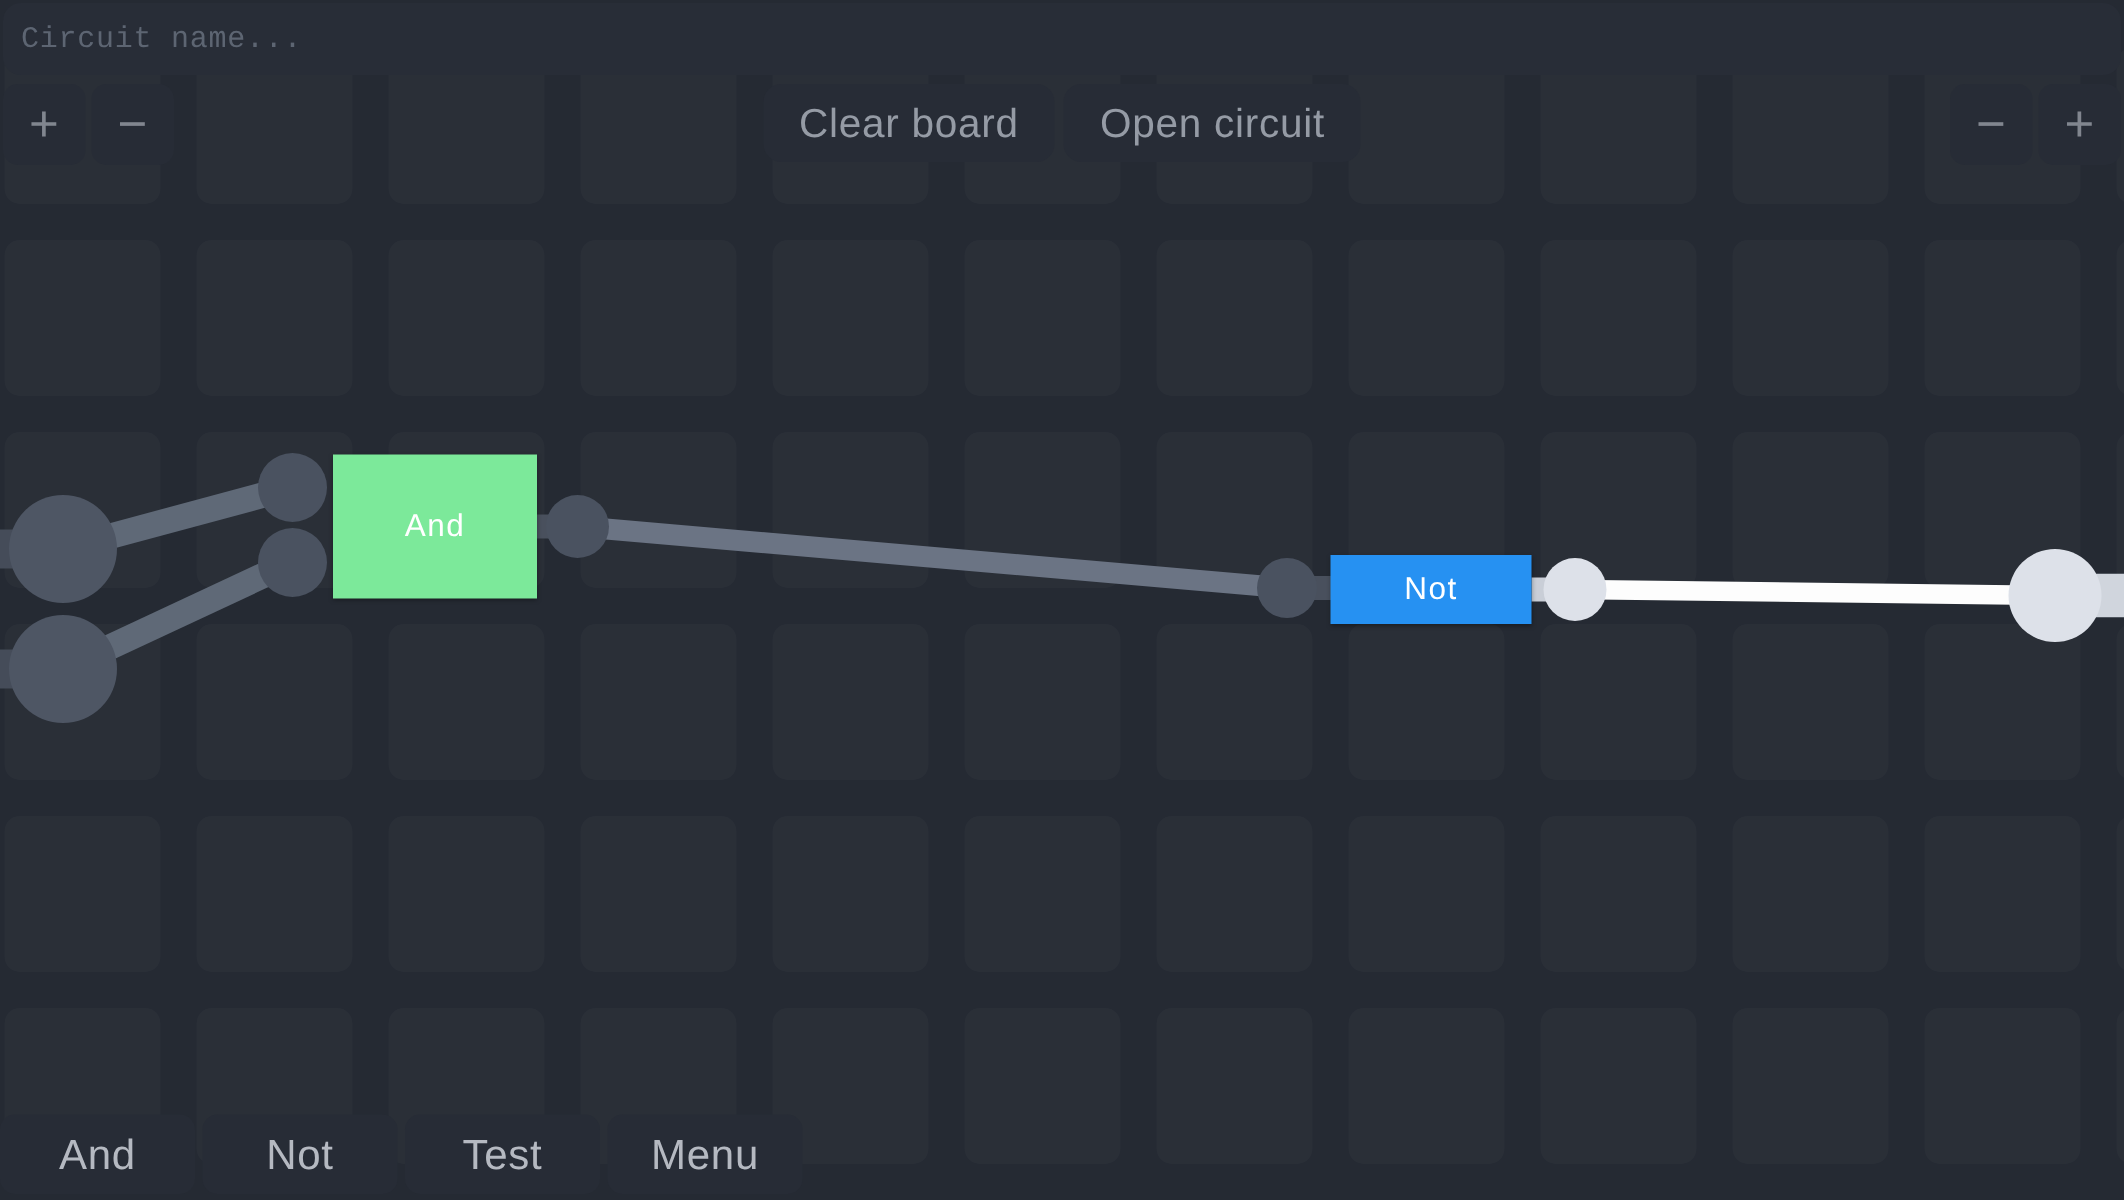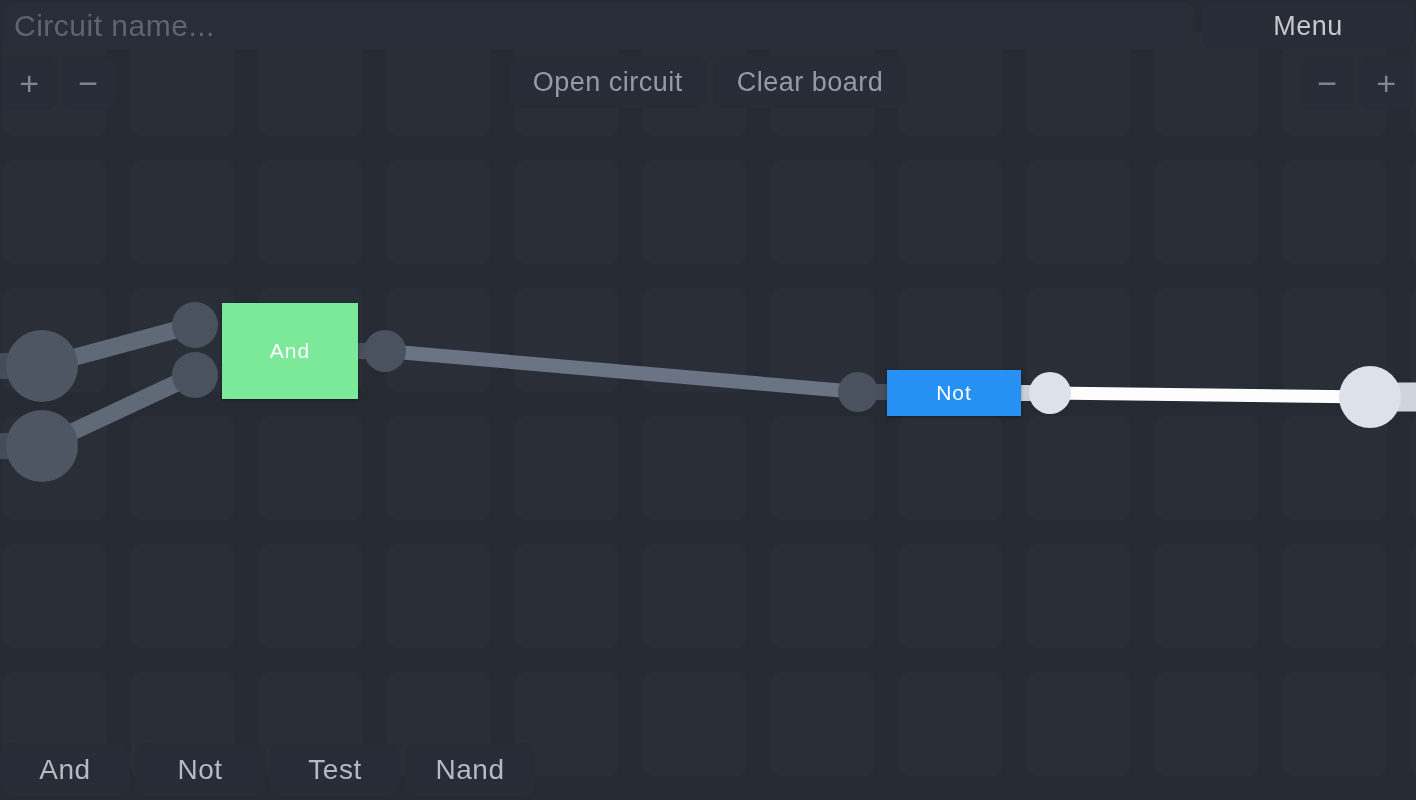--- a/index.html
+++ b/index.html
@@ -25,21 +25,21 @@
   .row1{position:absolute;top:2px;left:2px;right:2px;height:48px;display:flex;gap:6px;}
   .btn{
     background:#272c36;border:none;border-radius:12px;
     color:#c5c8ce;font-family:"Liberation Sans",sans-serif;
     font-size:27px;font-weight:400;letter-spacing:.5px;cursor:pointer;
   }
   .btn-create{width:216px;height:48px;}
   .btn-menu{width:212px;height:48px;}
   .circuit-input{
     flex:1;height:48px;background:#282d37;border:none;border-radius:12px;
-    color:#c5c8ce;font-family:Liberation Sans, sans-serif;font-size:30px;
+    color:#c5c8ce;font-family:Liberation Mono, monospace;font-size:20px;
     padding:0 12px;letter-spacing:.5px;outline:none;
   }
   .circuit-input::placeholder{color:#5d6572;opacity:1;}
   .row2{position:absolute;top:56px;left:2px;right:2px;height:54px;display:flex;align-items:flex-start;}
   .zoom-group{display:flex;gap:4px;}
   .btn-zoom{
     width:55px;height:54px;border-radius:10px;font-size:34px;font-weight:300;
     color:#81868f;line-height:1;padding:0;
   }
   .toolbar-center{display:flex;gap:6px;margin:0 auto;}
@@ -146,36 +146,35 @@
       <div class="node" style="left: 838px; top: 372px; height: 40px; width: 40px; background: rgb(74, 82, 96);"></div>
       <div class="node" style="left: 1029px; top: 372px; height: 42px; width: 42px; background: rgb(221, 225, 233);"></div>
       <div class="node" style="left: 1339px; top: 366px; height: 62px; width: 62px; background: rgb(221, 225, 233);"></div>
       <div class="gate" style="left: 222px; top: 303px; width: 136px; height: 96px; background: rgb(124, 233, 154);">And</div>
       <div class="gate" style="left: 887px; top: 370px; width: 134px; height: 46px; background: rgb(38, 145, 242);">Not</div>
     </div>
 </div>
 
 <div class="row1">
   <input class="circuit-input" type="text" placeholder="Circuit name..." style="">
-  <button class="btn btn-menu">Menu</button>
 </div>
 
 <div class="row2">
   <div class="zoom-group">
     <button class="btn btn-zoom">+</button>
     <button class="btn btn-zoom">−</button>
   </div>
   <div class="toolbar-center">
+    <button class="btn btn-toolbar">Clear board</button>
     <button class="btn btn-toolbar">Open circuit</button>
-    <button class="btn btn-toolbar">Clear board</button>
   </div>
   <div class="zoom-group">
     <button class="btn btn-zoom">−</button>
     <button class="btn btn-zoom">+</button>
   </div>
 </div>
 
 <footer id="palette">
     <button class="btn btn-palette">And</button>
     <button class="btn btn-palette">Not</button>
     <button class="btn btn-palette">Test</button>
-    <button class="btn btn-palette">Nand</button>
+    <button class="btn btn-palette">Menu</button>
   </footer>
 
 </body></html>

